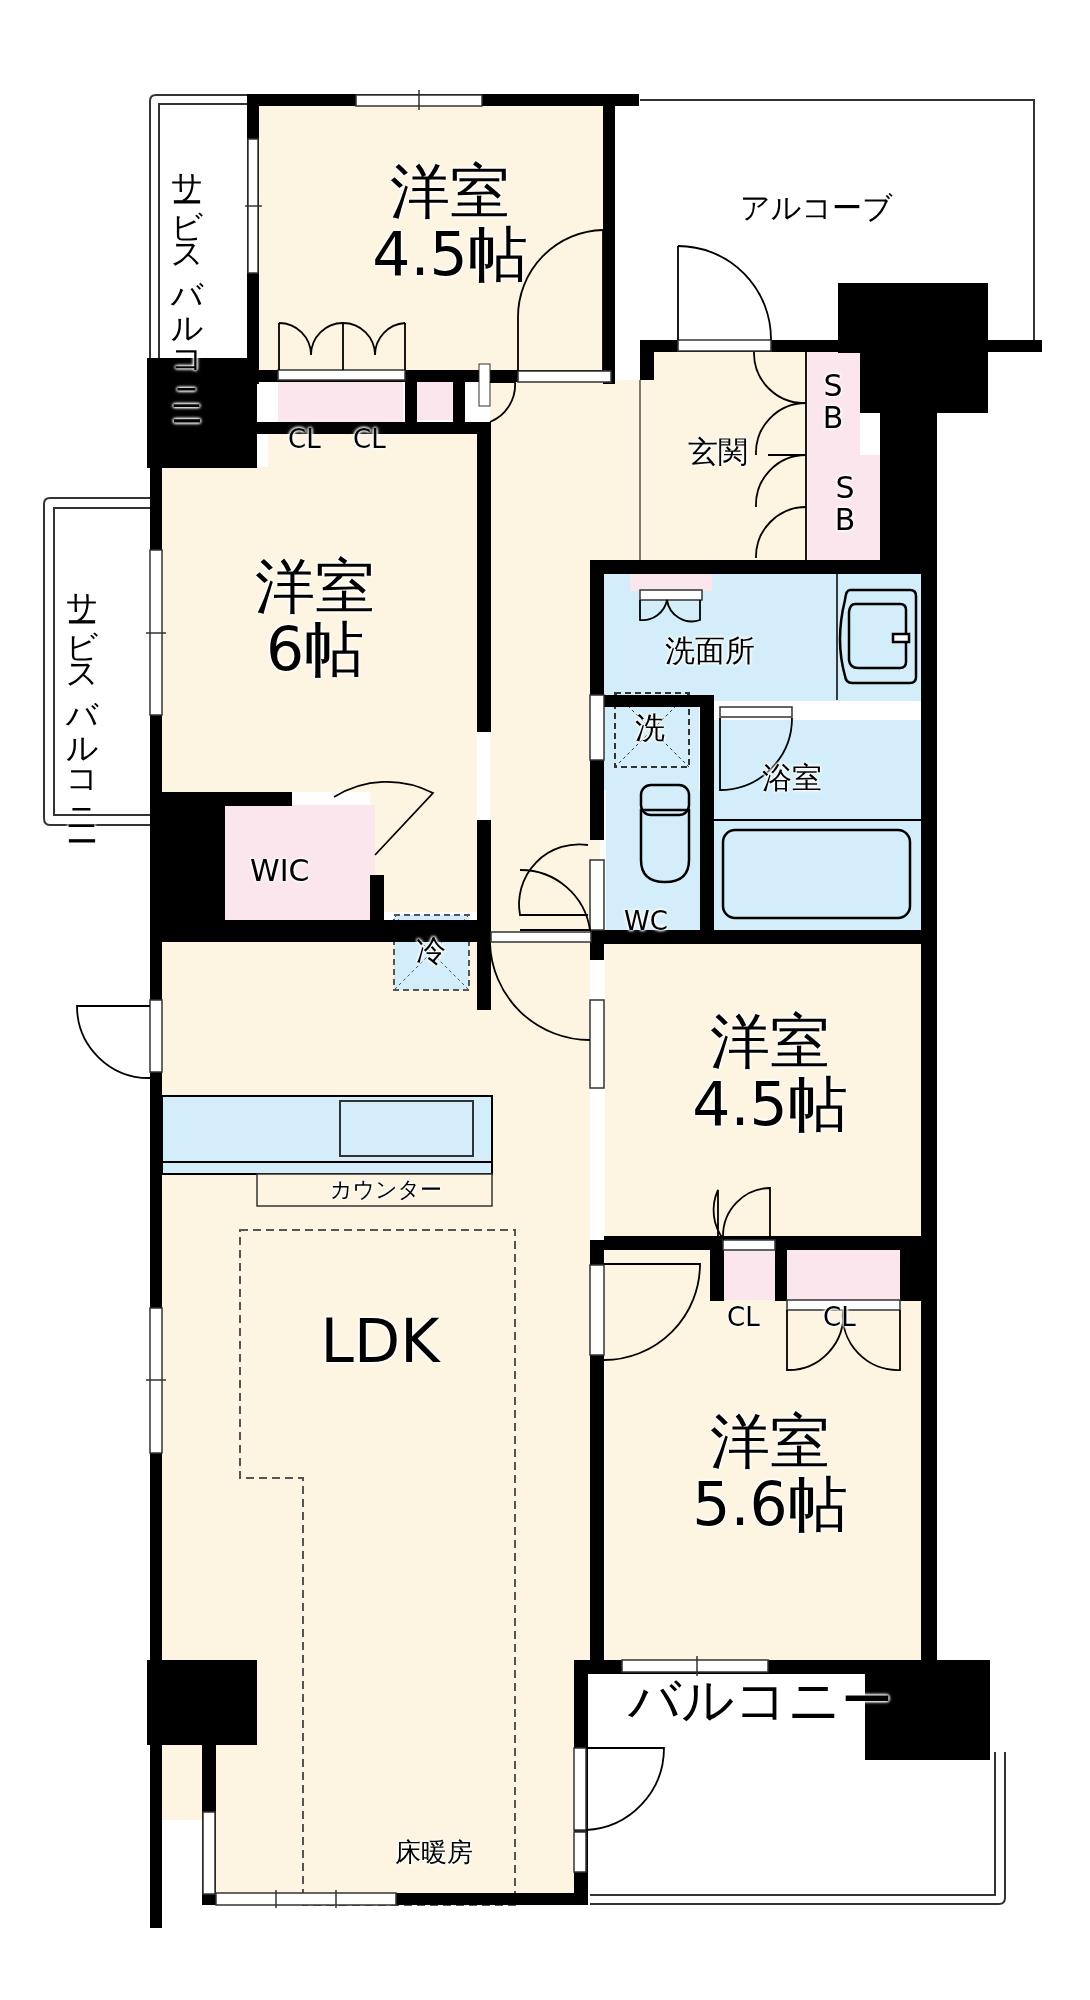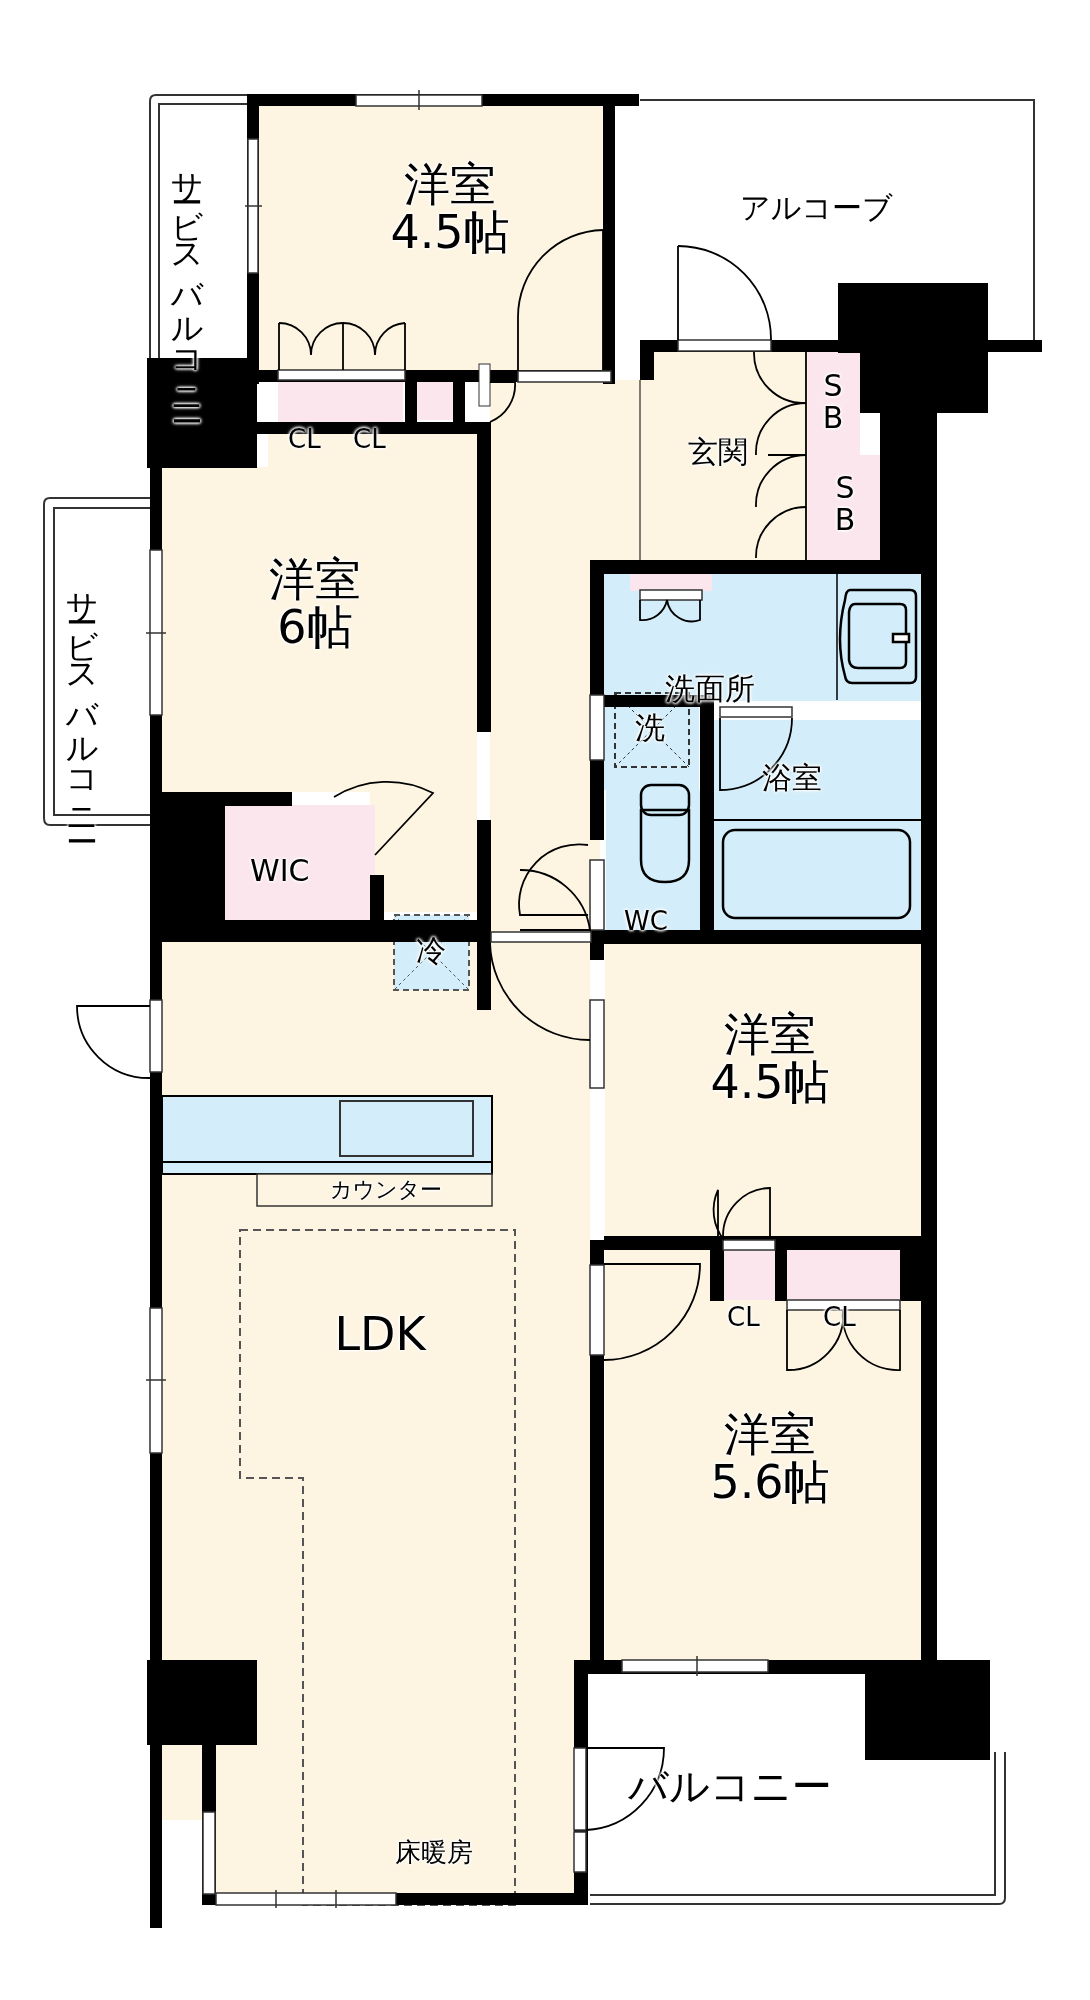--- a/index.html
+++ b/index.html
@@ -1,20 +1,20 @@
 <!DOCTYPE html>
 <html><head>
 <meta charset="utf-8">
 <style>
   html, body { margin:0; padding:0; background:#ffffff; }
   body { width:1090px; height:2000px; position:relative; overflow:hidden; font-family:"DejaVu Sans", "Liberation Sans", sans-serif; }
   svg { position:absolute; left:0; top:0; }
   .lbl { position:absolute; color:#000; text-align:center; white-space:nowrap; line-height:1.05;
          text-shadow: 0 0 3px #fff, 0 0 3px #fff, 0 0 3px #fff, 0 0 4px #fff; }
-  .big { font-size:46px; }
+  .big { font-size:60px; }
   .mid { font-size:30px; }
   .sm  { font-size:26px;margin-top:44px; }
   .xs  { font-size:22px;text-align:center; }
   .vert { writing-mode: vertical-rl; font-size:32px; line-height:1.05; }
 </style>
 </head>
 <body>
 
 <svg width="1090" height="2000" viewBox="0 0 1090 2000" xmlns="http://www.w3.org/2000/svg">
 
@@ -244,21 +244,21 @@
 <div class="lbl mid" style="left:688px;top:436px;">玄関</div>
 <div class="lbl mid" style="left:818px;top:370px;width:30px;white-space:normal;word-break:break-all;">SB</div>
 <div class="lbl mid" style="left:830px;top:472px;width:30px;white-space:normal;word-break:break-all;">SB</div>
 
 <div class="lbl sm" style="left:288px;top:382px;">CL</div>
 <div class="lbl sm" style="left:353px;top:382px;">CL</div>
 
 <div class="lbl mid" style="left:250px;top:855px;">WIC</div>
 <div class="lbl mid" style="left:416px;top:935px;">冷</div>
 
-<div class="lbl mid" style="left:665px;top:673px;">洗面所</div>
+<div class="lbl mid" style="left:665px;top:635px;">洗面所</div>
 <div class="lbl mid" style="left:635px;top:712px;">洗</div>
 <div class="lbl mid" style="left:762px;top:762px;">浴室</div>
 <div class="lbl sm" style="left:624px;top:864px;">WC</div>
 
 <div class="lbl xs" style="left:330px;top:1178px;">カウンター</div>
 
 <div class="lbl big" style="left:685px;top:1010px;width:170px;">
   <div>洋室</div>
   <div>4.5帖</div>
 </div>
@@ -269,13 +269,13 @@
 <div class="lbl big" style="left:685px;top:1410px;width:170px;">
   <div>洋室</div>
   <div>5.6帖</div>
 </div>
 
 <div class="lbl big" style="left:270px;top:1310px;width:220px;">
   <div>LDK</div>
 </div>
 
 <div class="lbl sm" style="left:395px;top:1795px;">床暖房</div>
-<div class="lbl mid" style="left:628px;top:1765px;font-size:40px;">バルコニー</div>
+<div class="lbl mid" style="left:628px;top:1673px;font-size:52px;">バルコニー</div>
 
 </body></html>

